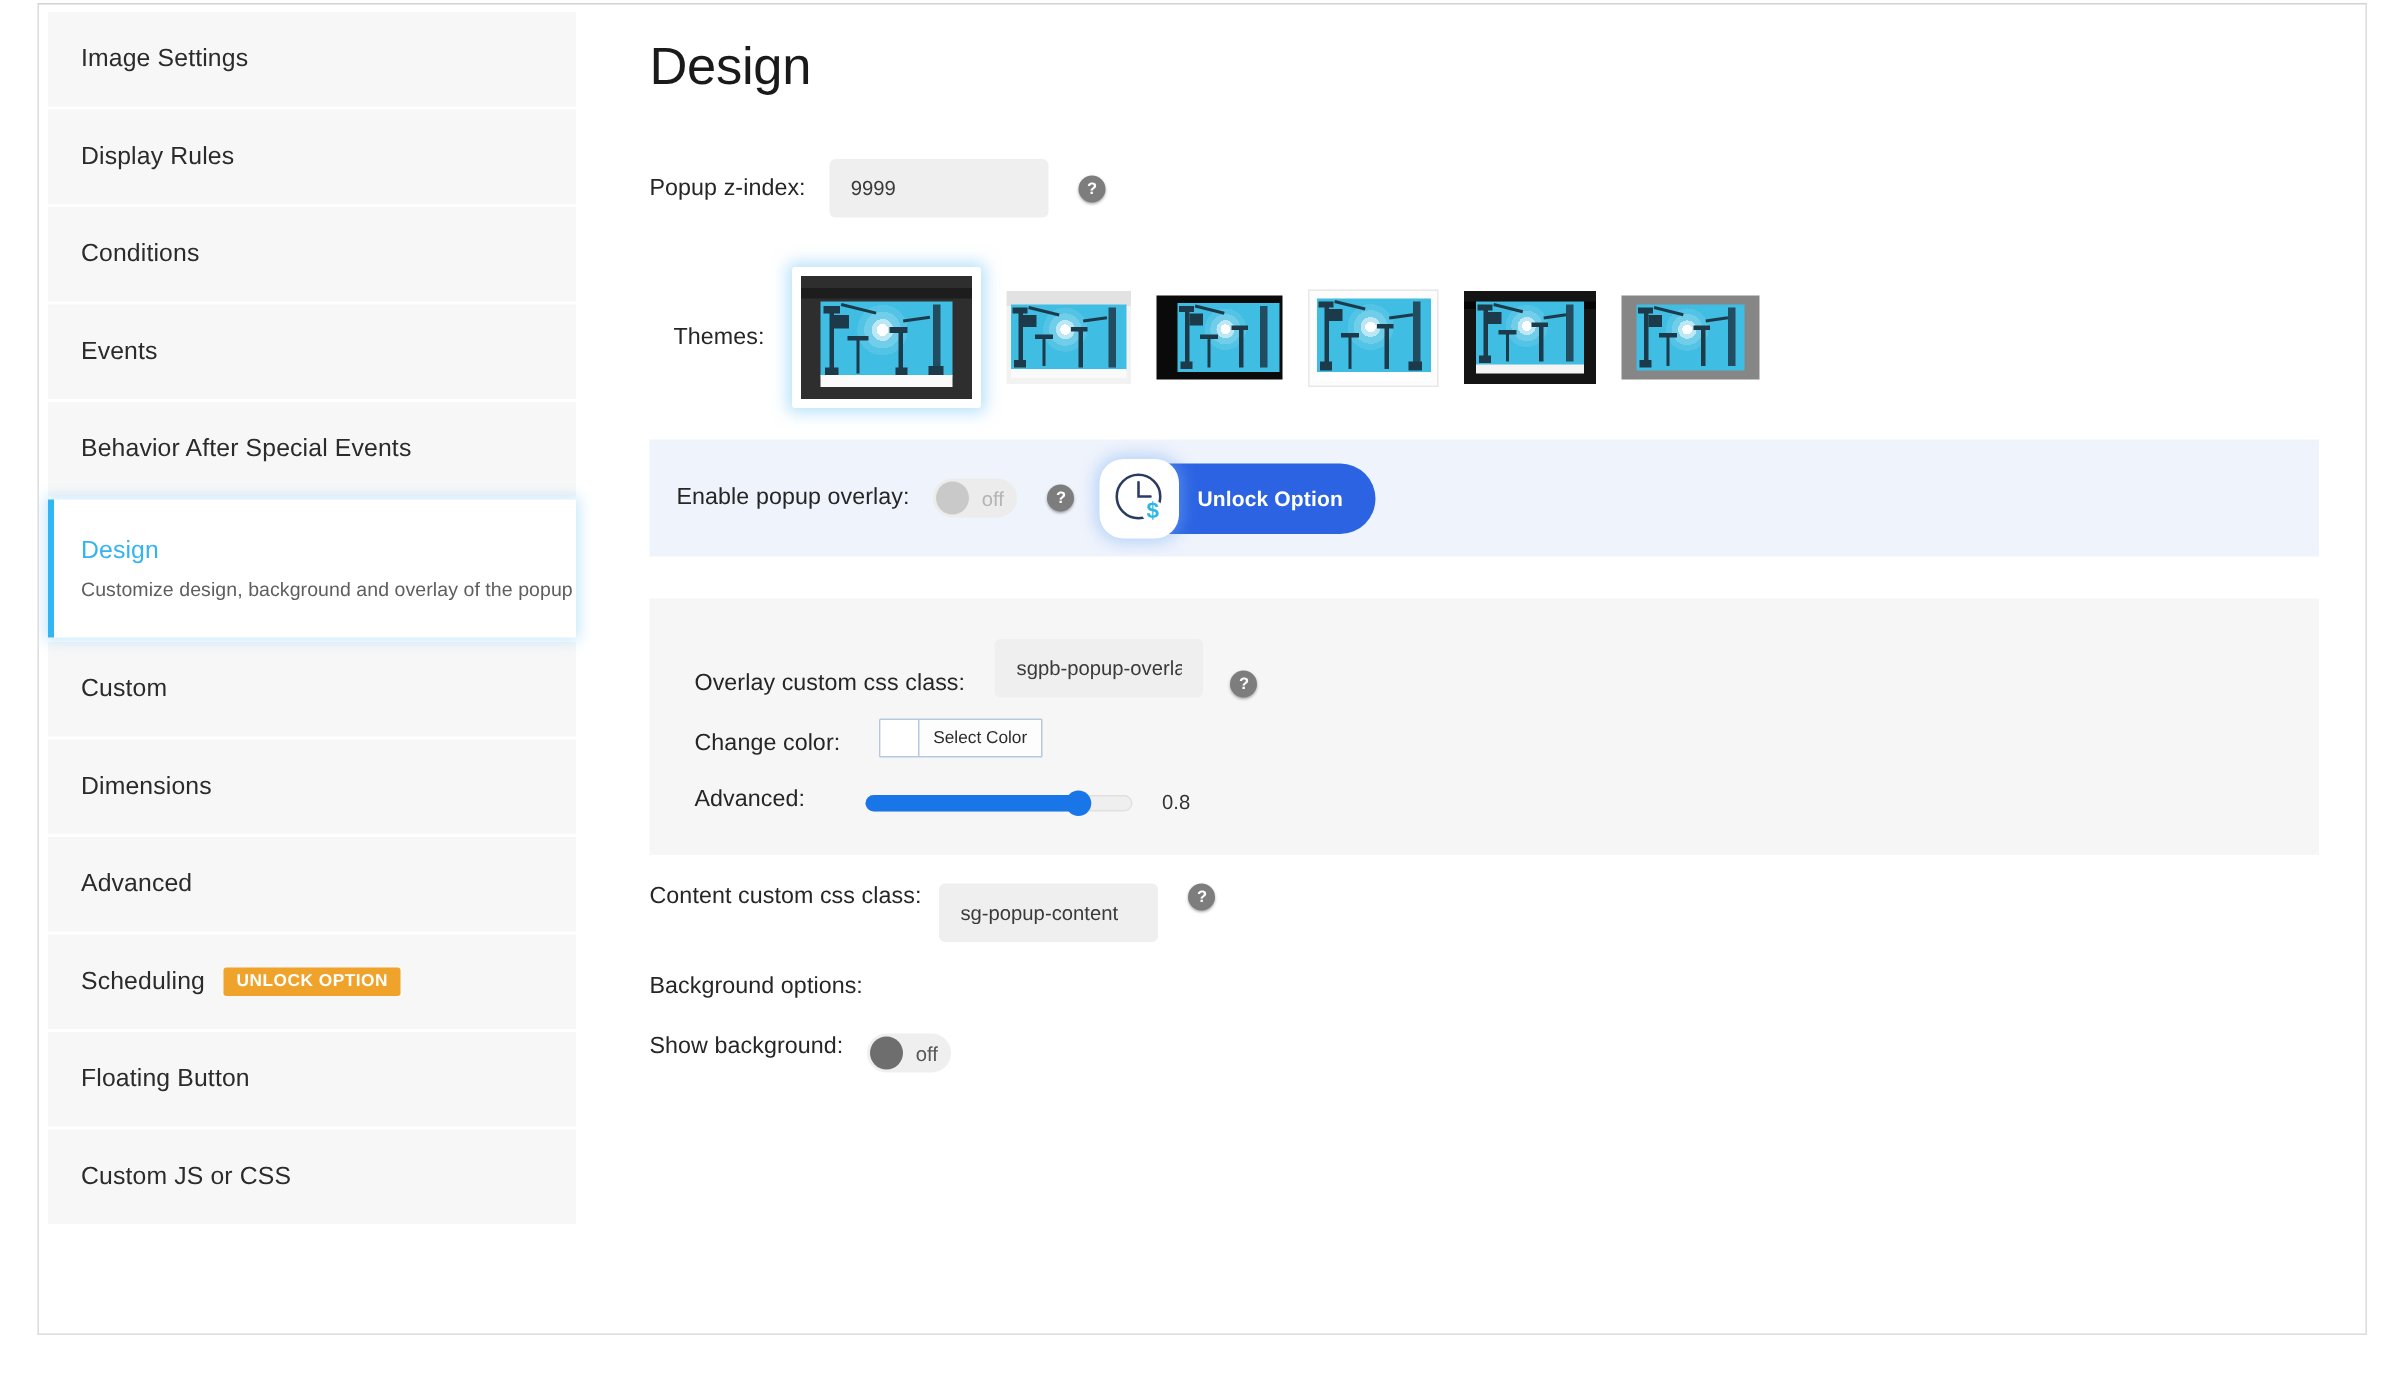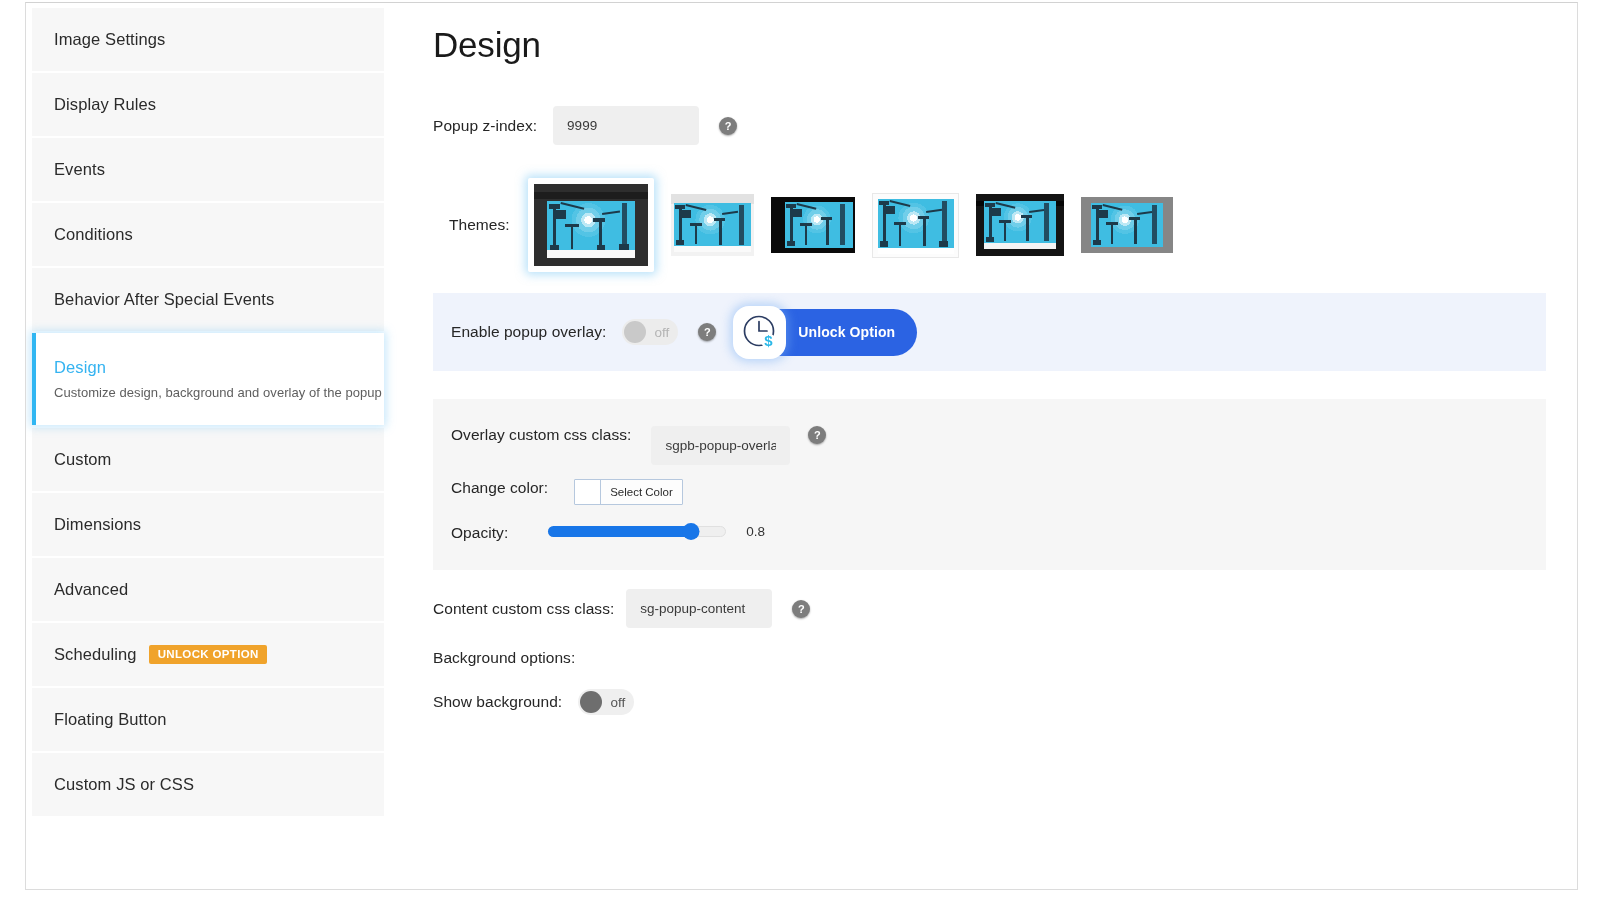--- a/index.html
+++ b/index.html
@@ -237,22 +237,22 @@
 
   
   .band-gray {
     position: absolute;
     left: 25px; top: 396px;
     width: 1113px; height: 171px;
     background: #f6f6f6;
   }
   .band-gray .frow {
     position: absolute;
-    left: 18px;
-    display: flex; align-items: flex-start;
+    left: 30px;
+    display: flex; align-items: flex-end;
   }
   .frow-1 { top: 27px; }
   .frow-2 { top: 80px; }
   .frow-3 { top: 125px; }
   .frow-1 .text-input { width: 139px; margin-left: 20px; }
   .frow-1 .help-icon { margin-left: 18px; }
 
   .colorpick {
     display: inline-flex;
     margin-left: 26px;
@@ -306,21 +306,21 @@
     margin-left: 20px;
     font-size: 13.5px;
     color: #333;
     vertical-align: middle;
   }
 
   
   .crow {
     position: absolute;
     left: 25px;
-    display: flex; align-items: center;
+    display: flex; align-items: flex-start;
   }
   .crow-content { top: 586px; }
   .crow-content .text-input { width: 146px; margin-left: 12px; }
   .crow-content .help-icon { margin-left: 20px; }
   .crow-bgopts { top: 646px; }
   .crow-showbg { top: 686px; }
   .crow-showbg .toggle { margin-left: 16px; }
 </style>
 </head>
 <body>
@@ -331,25 +331,25 @@
 
     <div class="nav-item">
       <span class="nav-label">Image Settings</span>
     </div>
 
     <div class="nav-item">
       <span class="nav-label">Display Rules</span>
     </div>
 
     <div class="nav-item">
+      <span class="nav-label">Conditions</span>
+    </div>
+
+    <div class="nav-item">
       <span class="nav-label">Events</span>
-    </div>
-
-    <div class="nav-item">
-      <span class="nav-label">Conditions</span>
     </div>
 
     <div class="nav-item">
       <span class="nav-label">Behavior After Special Events</span>
     </div>
 
     <div class="nav-item active">
       <span class="nav-label">Design</span>
       <span class="nav-sub">Customize design, background and overlay of the popup</span>
     </div>
@@ -551,21 +551,21 @@
 
       <div class="frow frow-2">
         <span class="row-label">Change color:</span>
         <span class="colorpick">
           <span class="swatch"></span>
           <span class="cp-label">Select Color</span>
         </span>
       </div>
 
       <div class="frow frow-3">
-        <span class="row-label">Opacity:</span>
+        <span class="row-label">Advanced:</span>
         <span class="slider-wrap">
           <span class="slider-track"></span>
           <span class="slider-fill" id="op-fill" style="width: 80%;"></span>
           <span class="slider-knob" id="op-knob" style="left: 80%;"></span>
         </span>
         <span class="slider-value">0.8</span>
       </div>
 
     </div>
 

